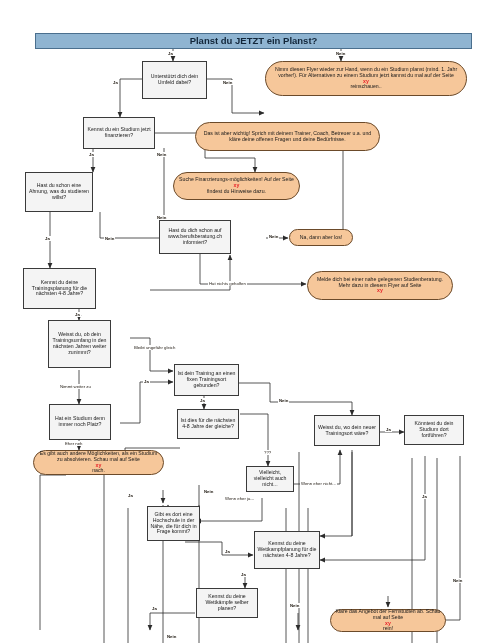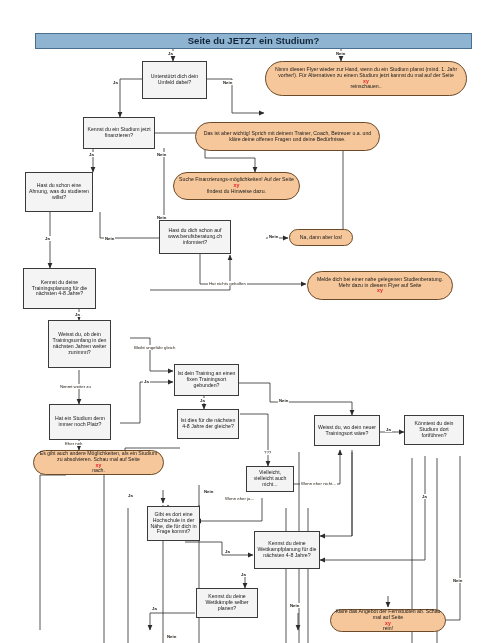--- a/index.html
+++ b/index.html
@@ -114,21 +114,21 @@
       <path d="M286,508 L286,643"></path>
       <path d="M308,508 L308,643"></path>
       <path d="M412,458 L412,643"></path>
       <path d="M437,458 L437,643"></path>
       <path d="M352,452 L352,536"></path>
       <path d="M299,452 L299,643"></path>
     </g>
   </svg>
 
   <div class="node title-bar" style="left:35px;top:33px;width:437px;height:16px;">
-    <span>Seite du JETZT ein Studium?</span>
+    <span>Planst du JETZT ein Planst?</span>
   </div>
 
   <div class="node decision" style="left:142px;top:61px;width:65px;height:38px;">
     <span>Unterstützt dich dein Umfeld dabei?</span>
   </div>
 
   <div class="node terminal" style="left:265px;top:61px;width:202px;height:35px;">
     <span>
         <span>Nimm diesen Flyer wieder zur Hand, wenn du ein Studium planst (mind. 1. Jahr vorher!). Für Alternativen zu einem Studium jetzt kannst du mal auf der Seite </span>
         <span class="hl">xy</span>

